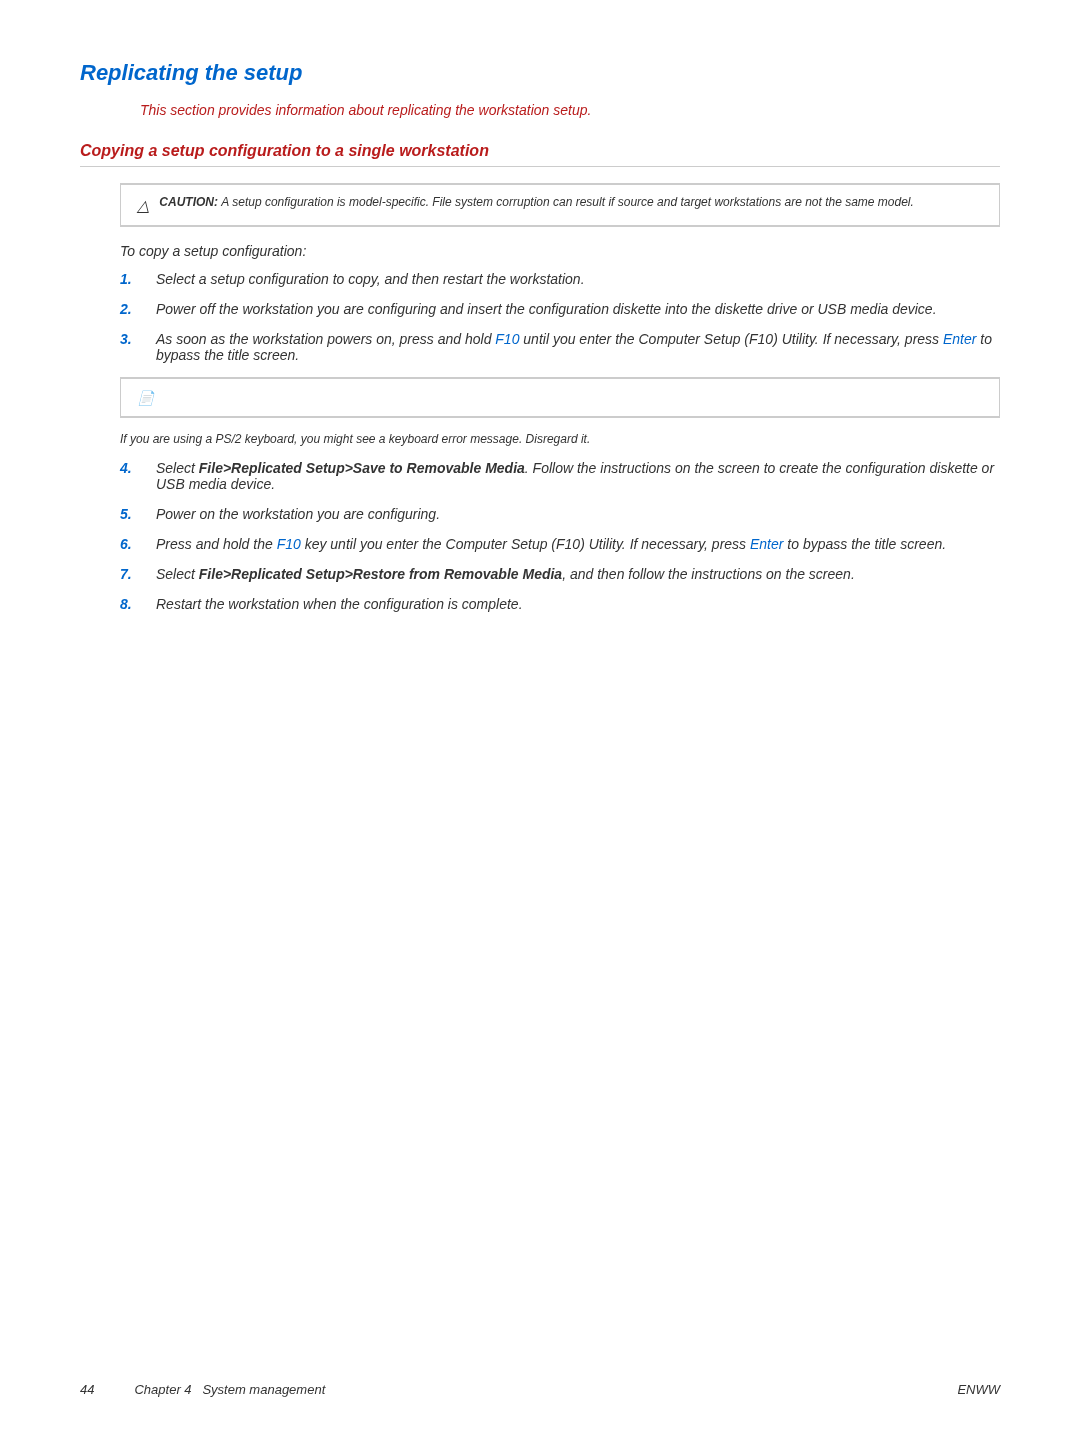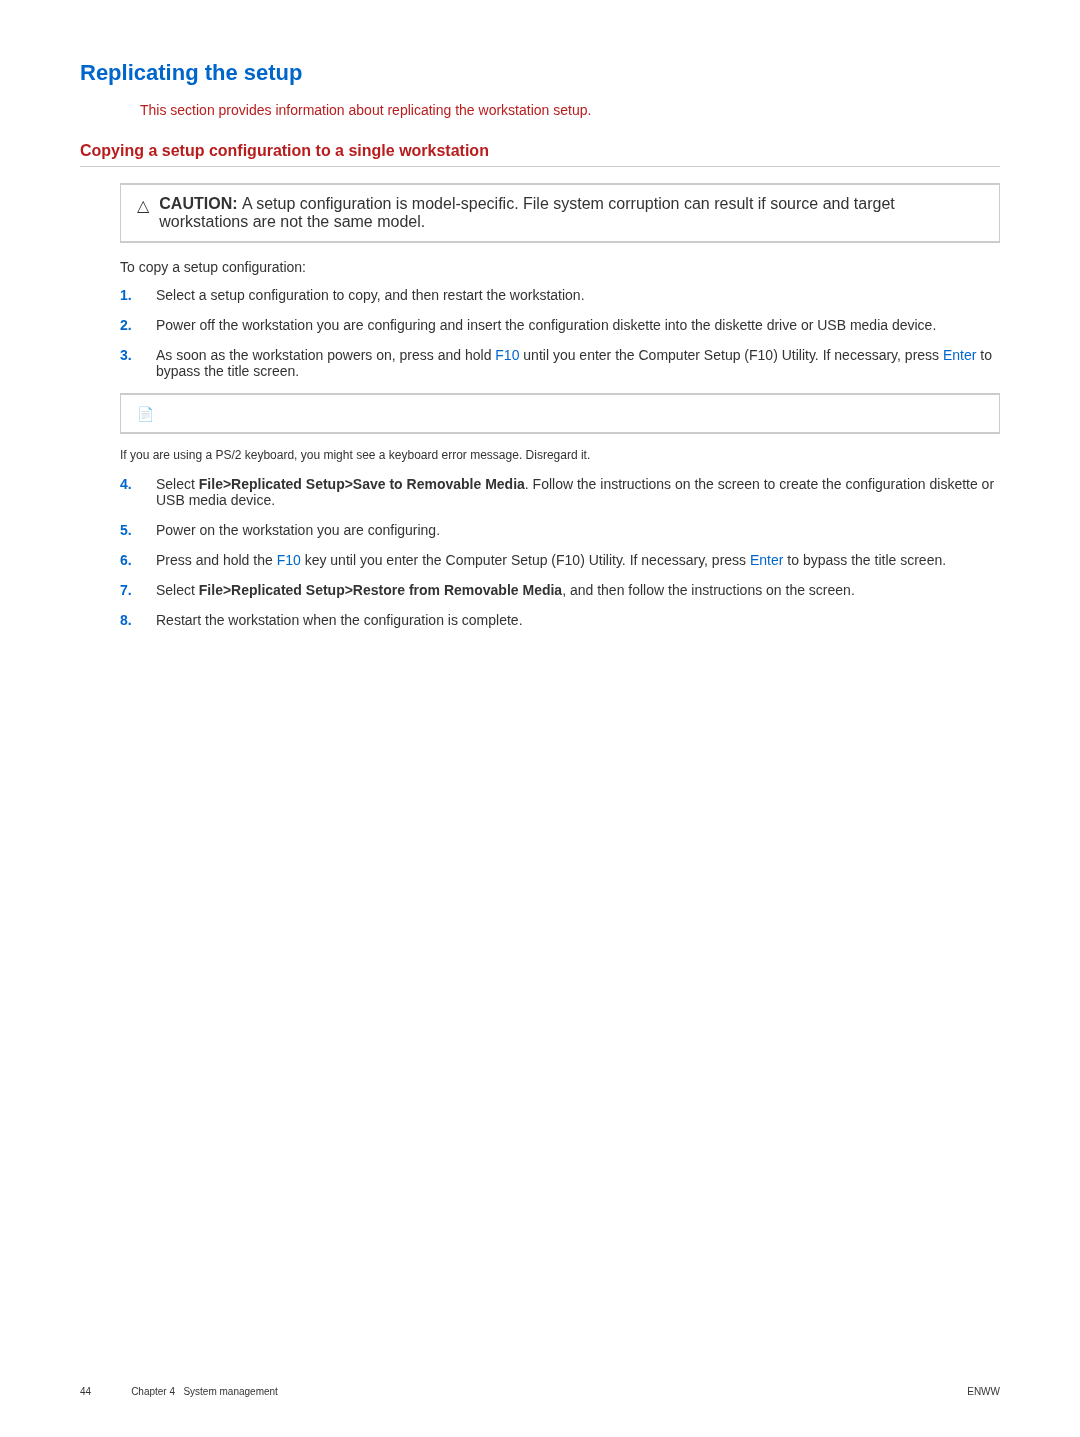--- a/index.html
+++ b/index.html
@@ -1,18 +1,19 @@
 <!DOCTYPE html>
 <html><head>
   <meta charset="utf-8">
   <style>
     * {
       box-sizing: border-box;
       margin: 0;
       padding: 0;
+      font-style: italic;
     }
 
     body {
       background: #ffffff;
       font-family: Arial, sans-serif;
       font-size: 14px;
       color: #333333;
       width: 1080px;
       min-height: 1437px;
       padding: 60px 80px 80px 80px;
@@ -54,21 +55,21 @@
     }
 
     .caution-icon {
       color: #333;
       font-size: 16px;
       margin-top: 1px;
       flex-shrink: 0;
     }
 
     .caution-text {
-      font-size: 16px;
+      font-size: 12px;
       color: #333;
     }
 
     .caution-text strong {
       font-weight: bold;
     }
 
     .copy-intro {
       margin-left: 40px;
       margin-bottom: 12px;
@@ -144,21 +145,21 @@
       color: #333;
     }
 
     .footer {
       position: fixed;
       bottom: 40px;
       left: 80px;
       right: 80px;
       display: flex;
       justify-content: space-between;
-      font-size: 10px;
+      font-size: 13px;
       color: #333;
     }
 
     .footer-left {
       display: flex;
       gap: 40px;
     }
   </style>
 </head>
 <body>

